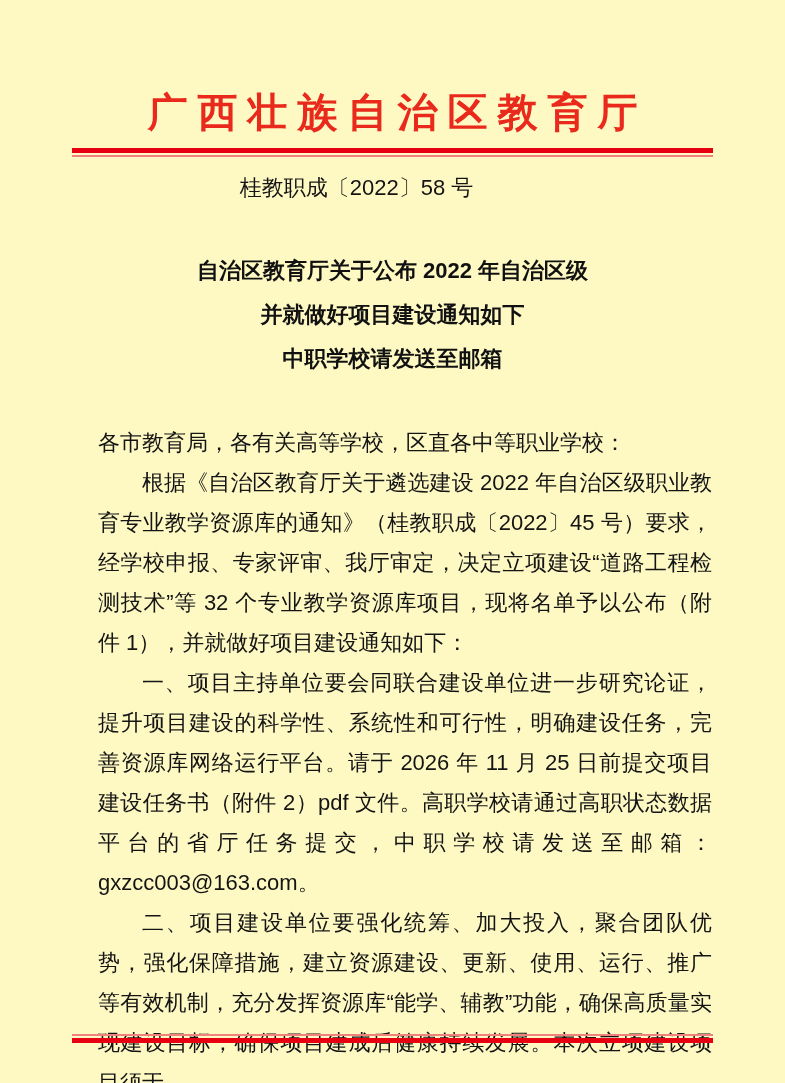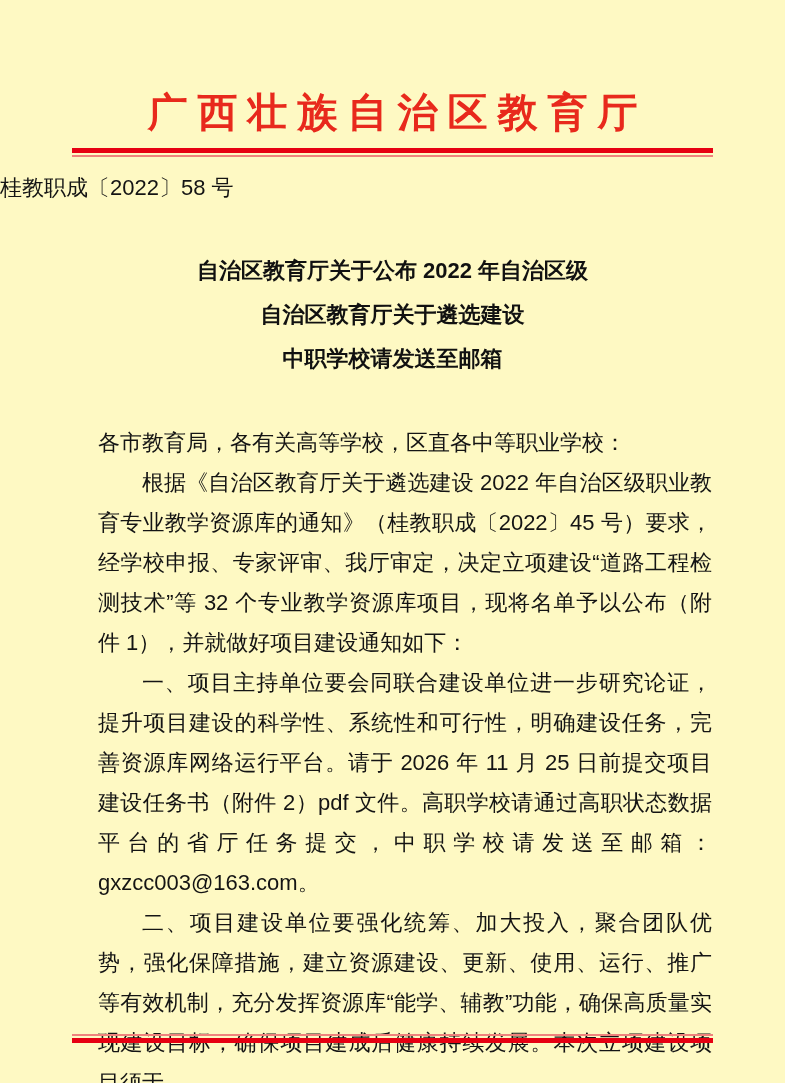--- a/index.html
+++ b/index.html
@@ -44,21 +44,21 @@
     height: 2px;
     background: transparent;
   }
   .rule .thin {
     height: 2px;
     background: #ef827d;
   }
   .doc-number {
     margin-top: 16px;
     padding-right: 72px;
-    text-align: left;
+    text-align: center;
     font-size: 22px;
     line-height: 30px;
     color: #141414;
   }
   .notice-title {
     margin-top: 46px;
     text-align: center;
     font-size: 22px;
     font-weight: bold;
     line-height: 44px;
@@ -97,21 +97,21 @@
   <div class="rule rule-top">
     <div class="thick"></div>
     <div class="gap"></div>
     <div class="thin"></div>
   </div>
 
   <div class="doc-number">桂教职成〔2022〕58 号</div>
 
   <div class="notice-title">
     <div>自治区教育厅关于公布 2022 年自治区级</div>
-    <div>自治区教育厅关于遴选建设</div>
+    <div>并就做好项目建设通知如下</div>
     <div>中职学校请发送至邮箱</div>
   </div>
 
   <div class="body-text">
     <p>各市教育局，各有关高等学校，区直各中等职业学校：</p>
     <p class="indent">根据《自治区教育厅关于遴选建设 2022 年自治区级职业教育专业教学资源库的通知》（桂教职成〔2022〕45 号）要求，经学校申报、专家评审、我厅审定，决定立项建设“道路工程检测技术”等 32 个专业教学资源库项目，现将名单予以公布（附件 1），并就做好项目建设通知如下：</p>
     <p class="indent">一、项目主持单位要会同联合建设单位进一步研究论证，提升项目建设的科学性、系统性和可行性，明确建设任务，完善资源库网络运行平台。请于 2026 年 11 月 25 日前提交项目建设任务书（附件 2）pdf 文件。高职学校请通过高职状态数据平台的省厅任务提交，中职学校请发送至邮箱：gxzcc003@163.com。</p>
     <p class="indent">二、项目建设单位要强化统筹、加大投入，聚合团队优势，强化保障措施，建立资源建设、更新、使用、运行、推广等有效机制，充分发挥资源库“能学、辅教”功能，确保高质量实现建设目标，确保项目建成后健康持续发展。本次立项建设项目须于</p>
   </div>
 

